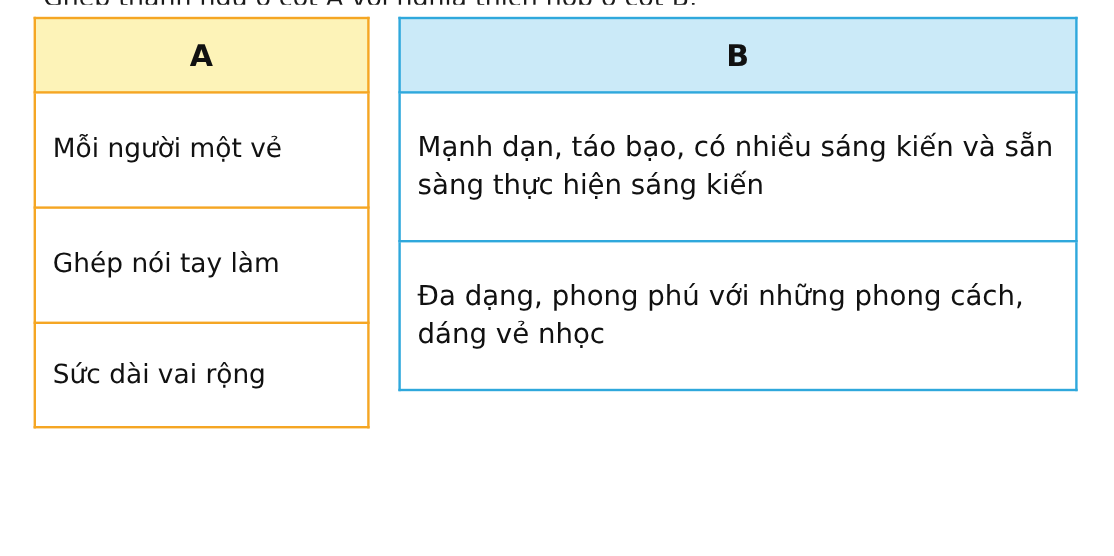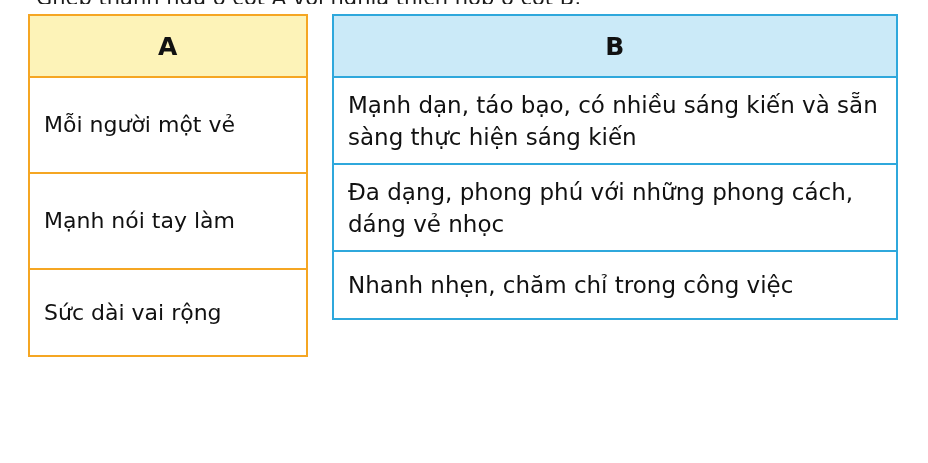--- a/index.html
+++ b/index.html
@@ -103,21 +103,21 @@
     color: #111111;
     vertical-align: middle;
     line-height: 30px;
     border-radius: 11px;
   }
   .cell-a.short {
     height: 87px;
   }
 
   .cell-b {
-    height: 87px;
+    height: 124px;
     padding: 8px 14px;
     font-size: 23px;
     color: #111111;
     vertical-align: middle;
     line-height: 32px;
   }
   .cell-b.short {
     height: 68px;
   }
 </style>
@@ -132,39 +132,36 @@
 
     <table class="table-a">
       <tbody>
           <tr>
         <th class="hdr-a">A</th>
       </tr>
       <tr>
         <td class="cell-a">Mỗi người một vẻ</td>
       </tr>
       <tr>
-        <td class="cell-a">Mạnh nói tay làm</td>
+        <td class="cell-a">Ghép nói tay làm</td>
       </tr>
       <tr>
         <td class="cell-a short">Sức dài vai rộng</td>
       </tr>
     </tbody>
       </table>
 
     <table class="table-b">
       <tbody>
           <tr>
         <th class="hdr-b">B</th>
       </tr>
       <tr>
         <td class="cell-b">Mạnh dạn, táo bạo, có nhiều sáng kiến và sẵn sàng thực hiện sáng kiến</td>
       </tr>
       <tr>
         <td class="cell-b">Đa dạng, phong phú với những phong cách, dáng vẻ nhọc</td>
       </tr>
-      <tr>
-        <td class="cell-b short">Nhanh nhẹn, chăm chỉ trong công việc</td>
-      </tr>
     </tbody>
       </table>
 
   </div>
 </div>
 
 </body></html>

